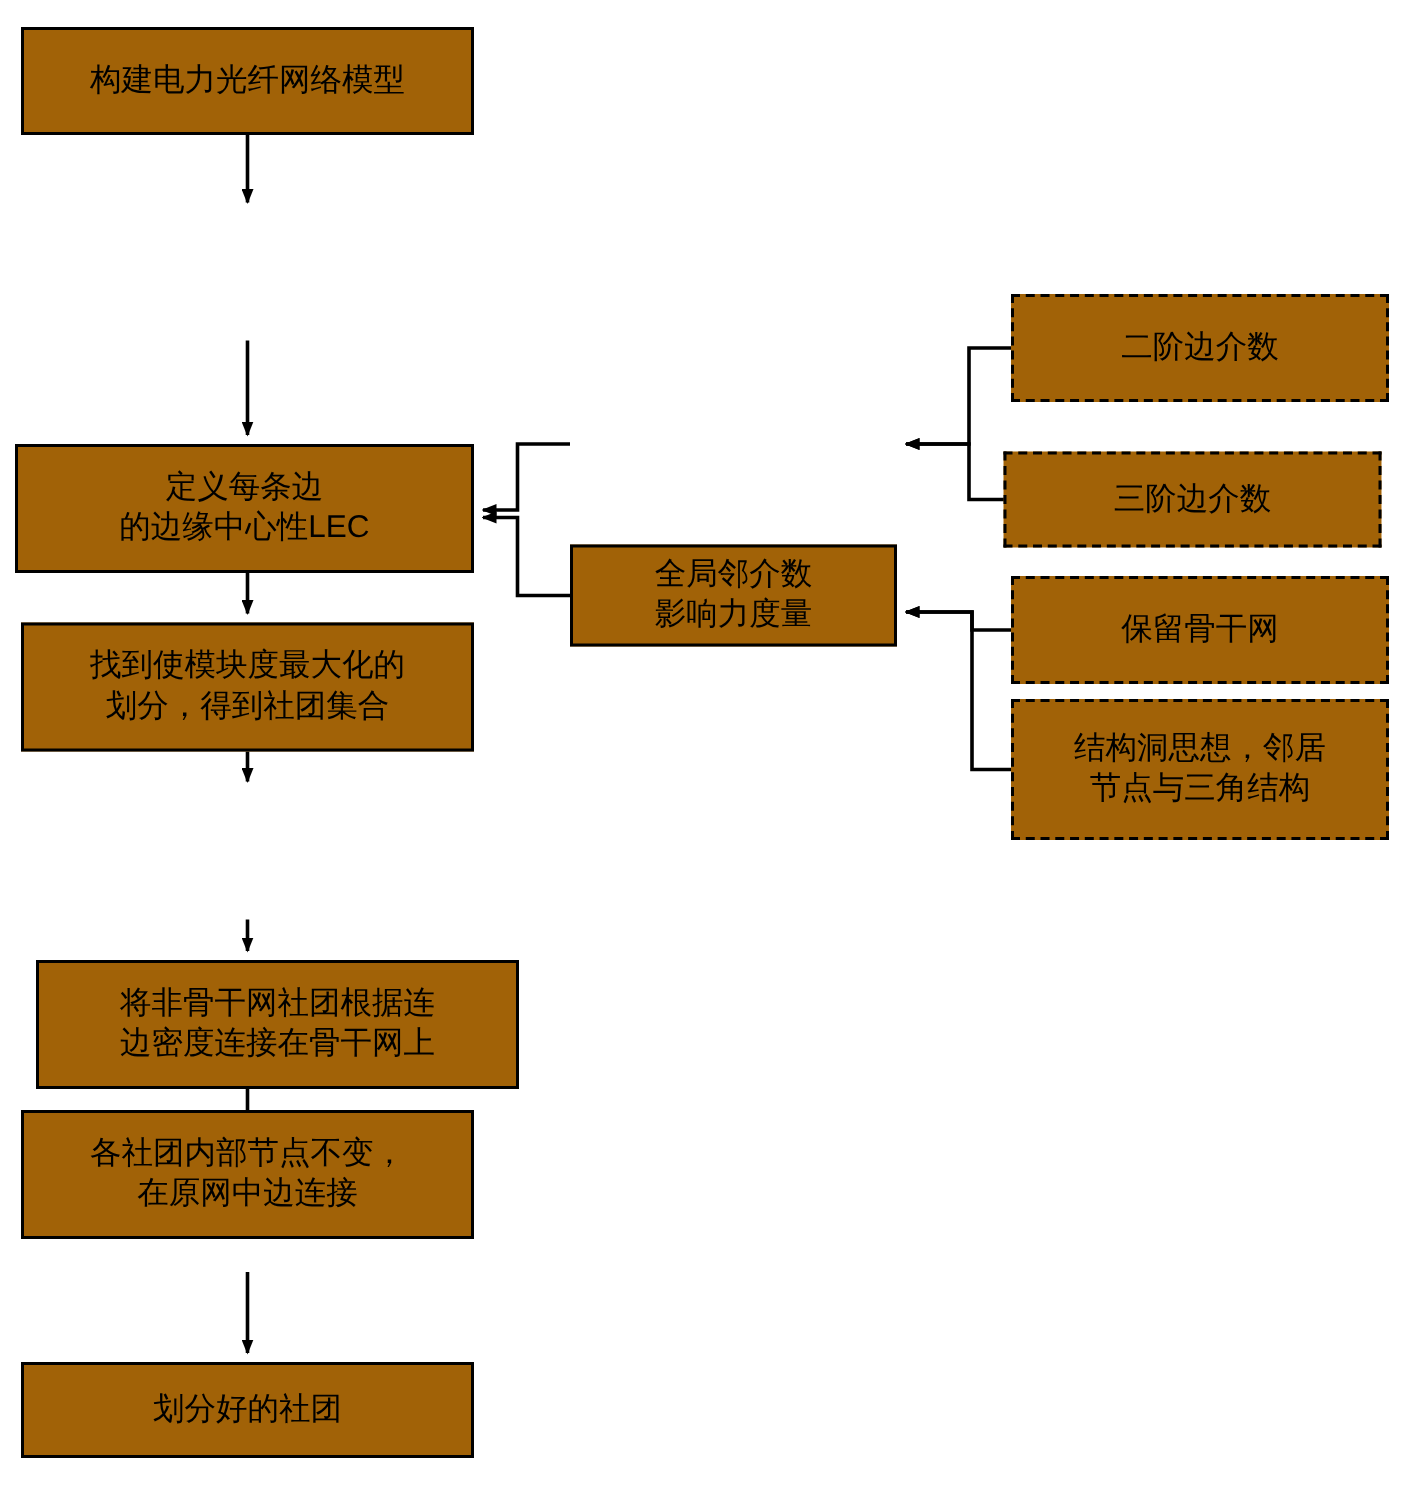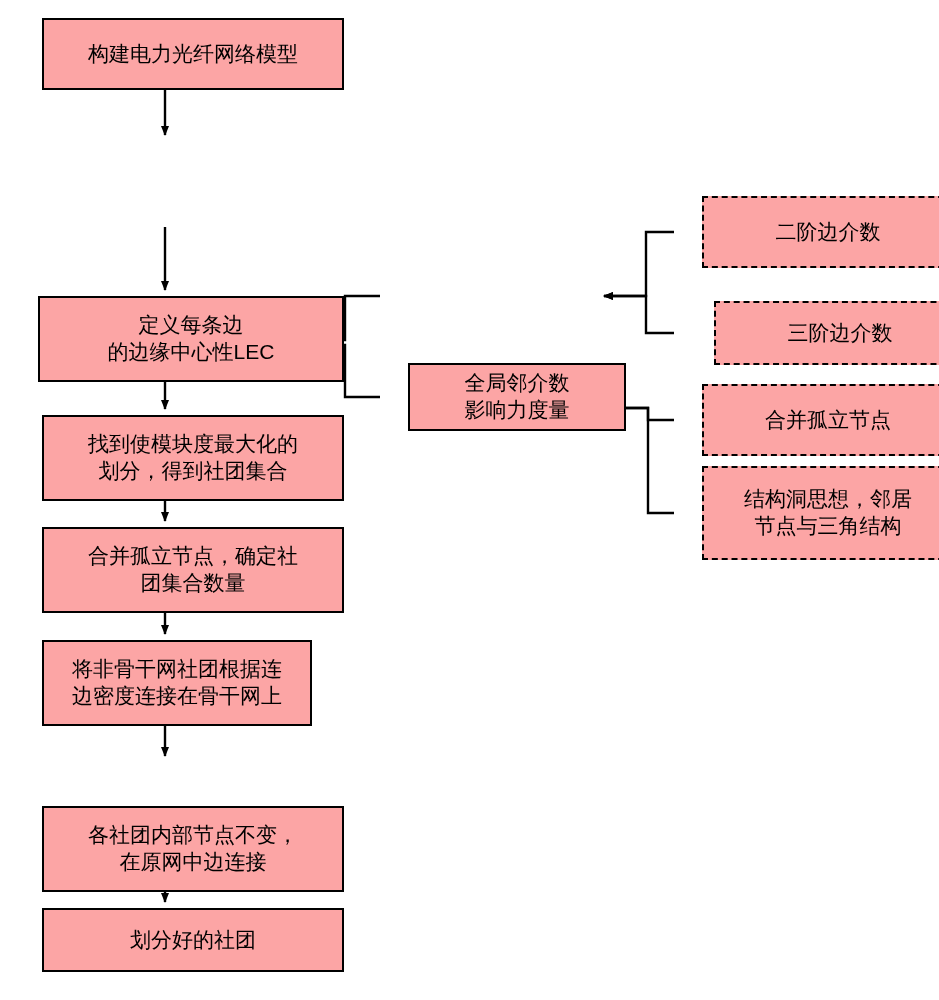--- a/index.html
+++ b/index.html
@@ -14,31 +14,30 @@
     position: relative;
     width: 939px;
     height: 1000px;
     background: #ffffff;
     overflow: hidden;
   }
   .node {
     position: absolute;
     box-sizing: border-box;
     border: 2px solid #000000;
-    background: #fca5a5;
+    background: #a16207;
     display: flex;
     align-items: center;
     justify-content: center;
     text-align: center;
     font-size: 21px;
     line-height: 1.28;
     color: #000000;
     padding: 2px 6px;
     white-space: pre-line;
-    margin-left: 28px;
   }
   .node.dashed {
     border: 2px dashed #000000;
   }
   svg.wires {
     position: absolute;
     left: 0;
     top: 0;
     width: 939px;
     height: 1000px;
@@ -83,37 +82,35 @@
 
   <div class="node" style="left:14px; top:18px; width:302px; height:72px;">构建电力光纤网络模型</div>
 
 
   <div class="node" style="left:14px; top:415px; width:302px; height:86px;">找到使模块度最大化的
 划分，得到社团集合</div>
 
   <div class="node" style="left:10px; top:296px; width:306px; height:86px;">定义每条边
 的边缘中心性LEC</div>
 
-  <div class="node" style="left:14px; top:527px; width:302px; height:86px;">合并孤立节点，确定社
-团集合数量</div>
 
-  <div class="node" style="left:14px; top:640px; width:270px; height:86px;">将非骨干网社团根据连
+  <div class="node" style="left:24px; top:640px; width:322px; height:86px;">将非骨干网社团根据连
 边密度连接在骨干网上</div>
 
-  <div class="node" style="left:14px; top:806px; width:302px; height:86px;">各社团内部节点不变，
+  <div class="node" style="left:14px; top:740px; width:302px; height:86px;">各社团内部节点不变，
 在原网中边连接</div>
 
   <div class="node" style="left:14px; top:908px; width:302px; height:64px;">划分好的社团</div>
 
 
   <div class="node" style="left:380px; top:363px; width:218px; height:68px;">全局邻介数
 影响力度量</div>
 
   <div class="node dashed" style="left:674px; top:196px; width:252px; height:72px;">二阶边介数</div>
 
-  <div class="node dashed" style="left:686px; top:301px; width:252px; height:64px;">三阶边介数</div>
+  <div class="node dashed" style="left:669px; top:301px; width:252px; height:64px;">三阶边介数</div>
 
-  <div class="node dashed" style="left:674px; top:384px; width:252px; height:72px;">合并孤立节点</div>
+  <div class="node dashed" style="left:674px; top:384px; width:252px; height:72px;">保留骨干网</div>
 
   <div class="node dashed" style="left:674px; top:466px; width:252px; height:94px;">结构洞思想，邻居
 节点与三角结构</div>
 
 </div>
 
 </body></html>

